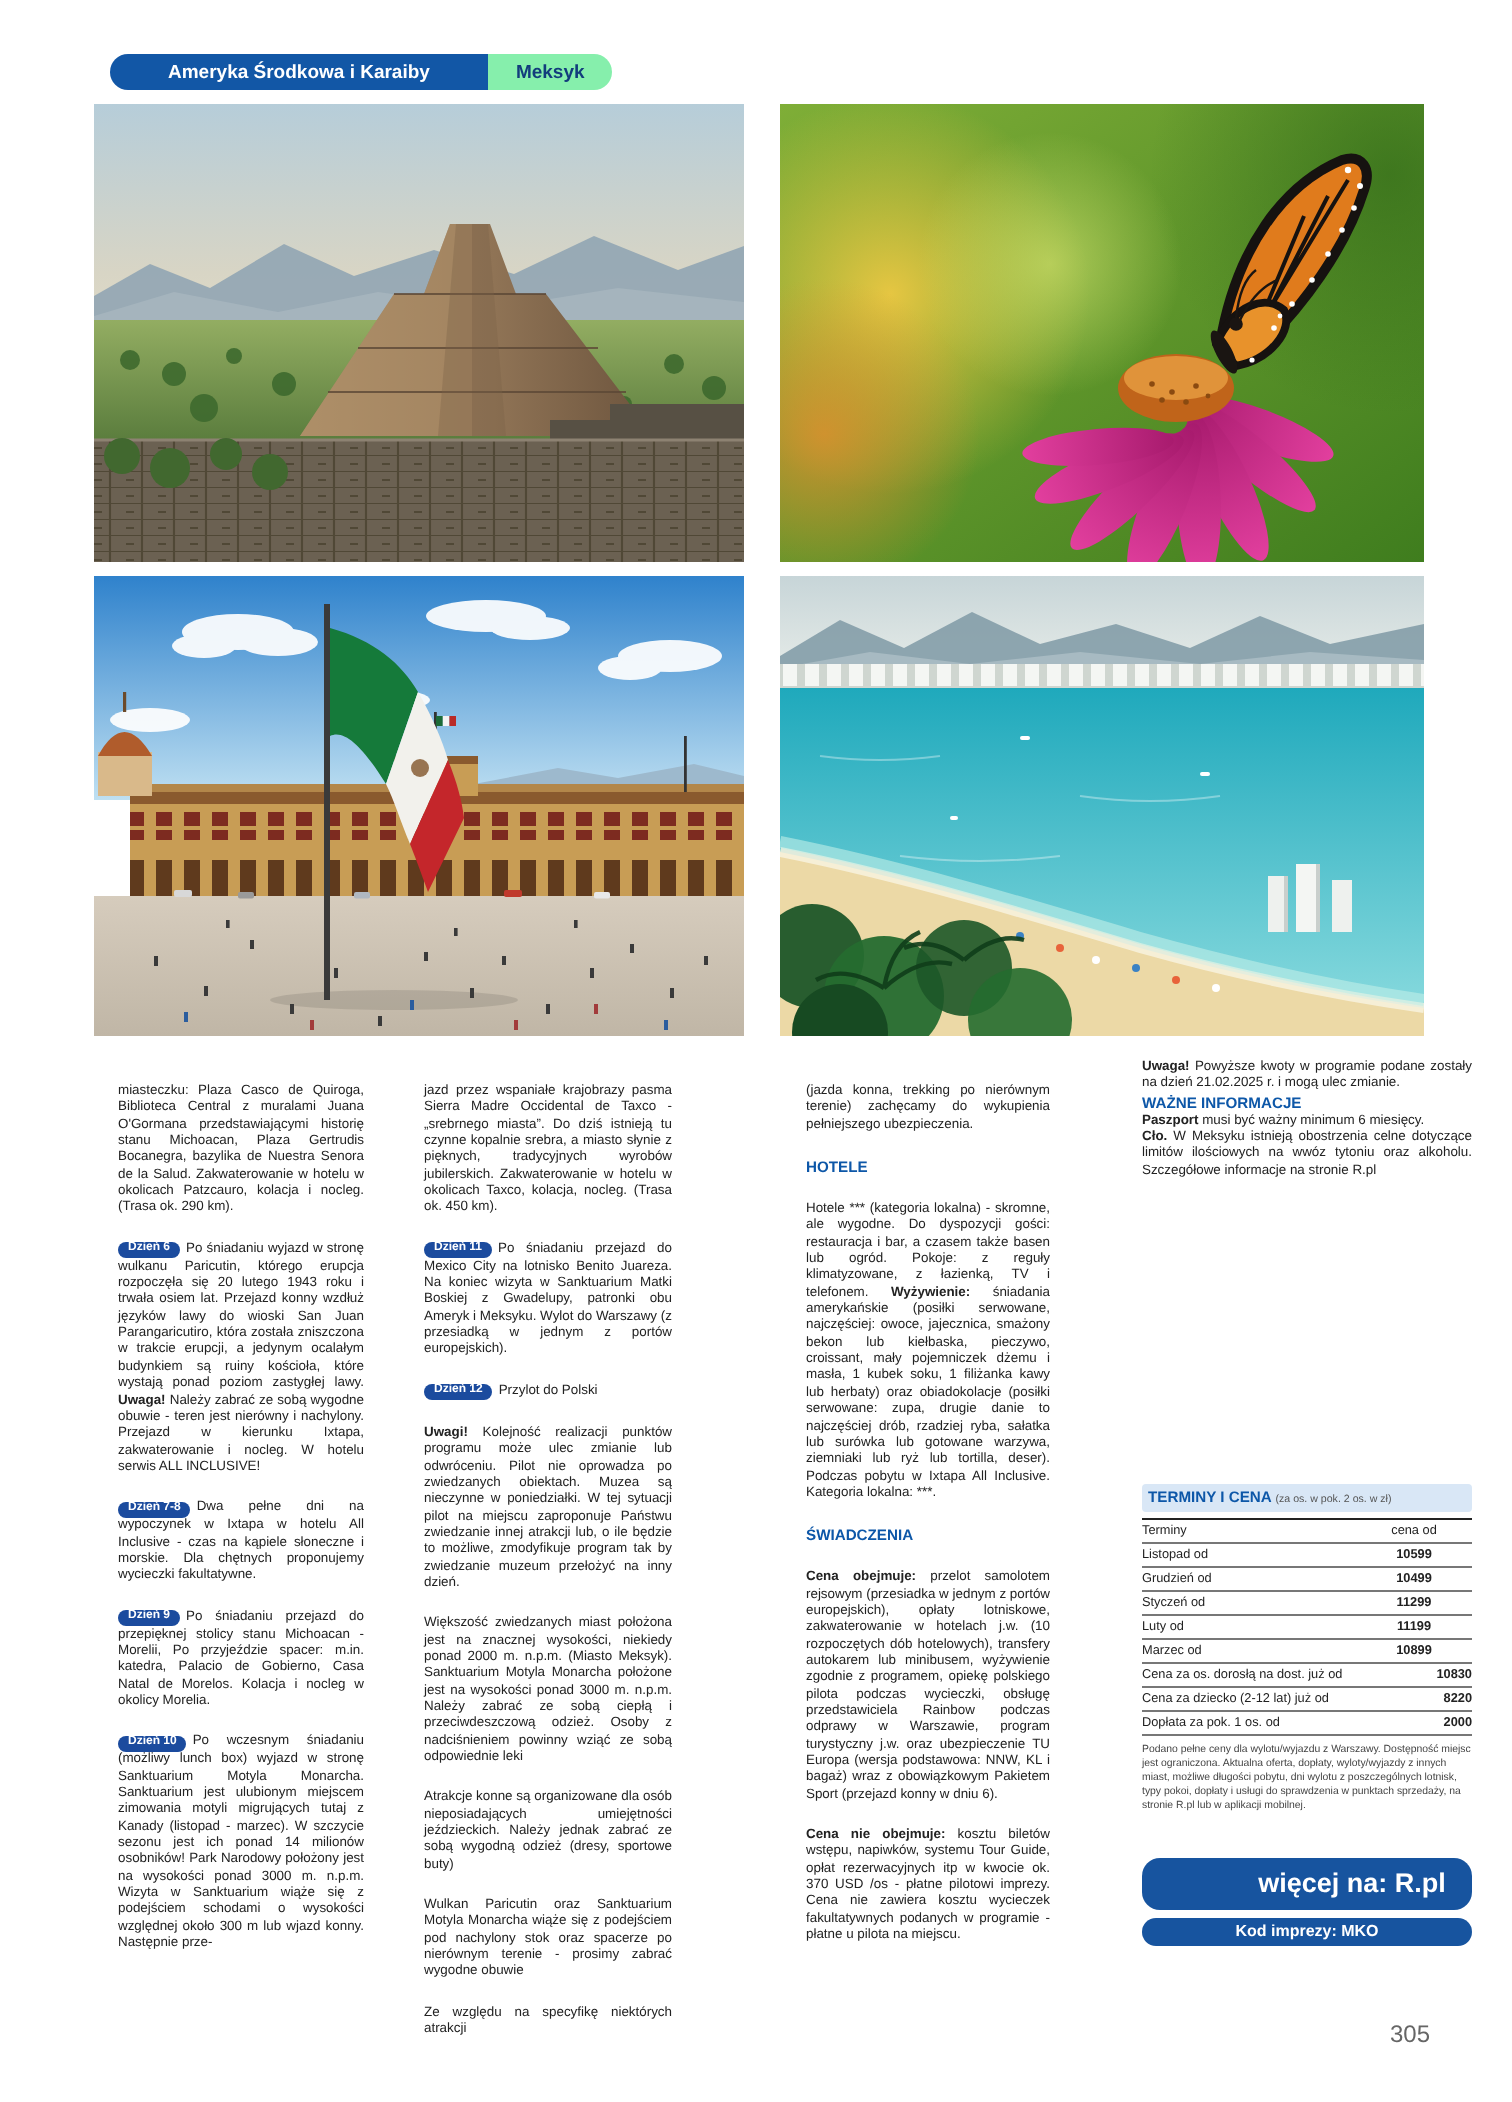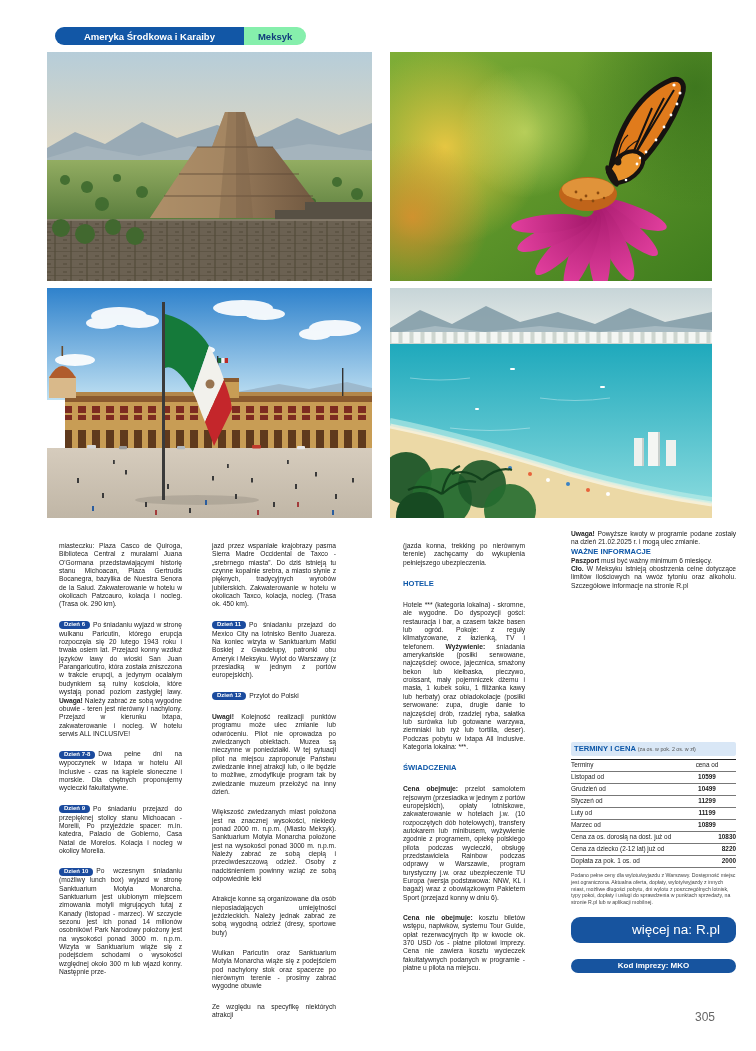--- a/index.html
+++ b/index.html
@@ -46,21 +46,21 @@
   .ptable{width:100%;border-top:1.3px solid #222;}
   .trow{display:flex;align-items:center;height:11px;border-bottom:0.8px solid #777;font-size:6.4px;}
   .trow .t-label{flex:1;text-align:left;}
   .trow .t-val{width:58px;text-align:center;font-weight:bold;}
   .trow.head .t-val{font-weight:normal;}
   .trow .t-val2{width:40px;text-align:right;font-weight:bold;}
   .fineprint{margin-top:4px;font-size:5.2px;line-height:6.8px;color:#444;text-align:left;}
 
   .btn{position:absolute;left:0;width:165px;background:#17549f;color:#fff;border-radius:9px;
     display:flex;align-items:center;justify-content:center;box-sizing:border-box;cursor:pointer;}
-  .btn-more{top:387px;height:26px;font-size:13.5px;font-weight:normal;padding-left:45px;}
+  .btn-more{top:399px;height:26px;font-size:13.5px;font-weight:bold;padding-left:45px;}
   .btn-code{top:429px;height:14px;font-size:8px;font-weight:bold;border-radius:7px;}
   .btn-price{top:447px;height:35px;flex-direction:column;border-radius:10px;line-height:1;}
   .btn-price .cap{font-size:6.5px;font-weight:bold;letter-spacing:0.8px;margin-bottom:1px;}
   .btn-price .val{font-size:18.5px;font-weight:bold;letter-spacing:0.3px;}
 
   .page-num{position:absolute;right:41px;top:1010px;font-size:12px;color:#666;}
 </style>
 </head>
 <body>
 

